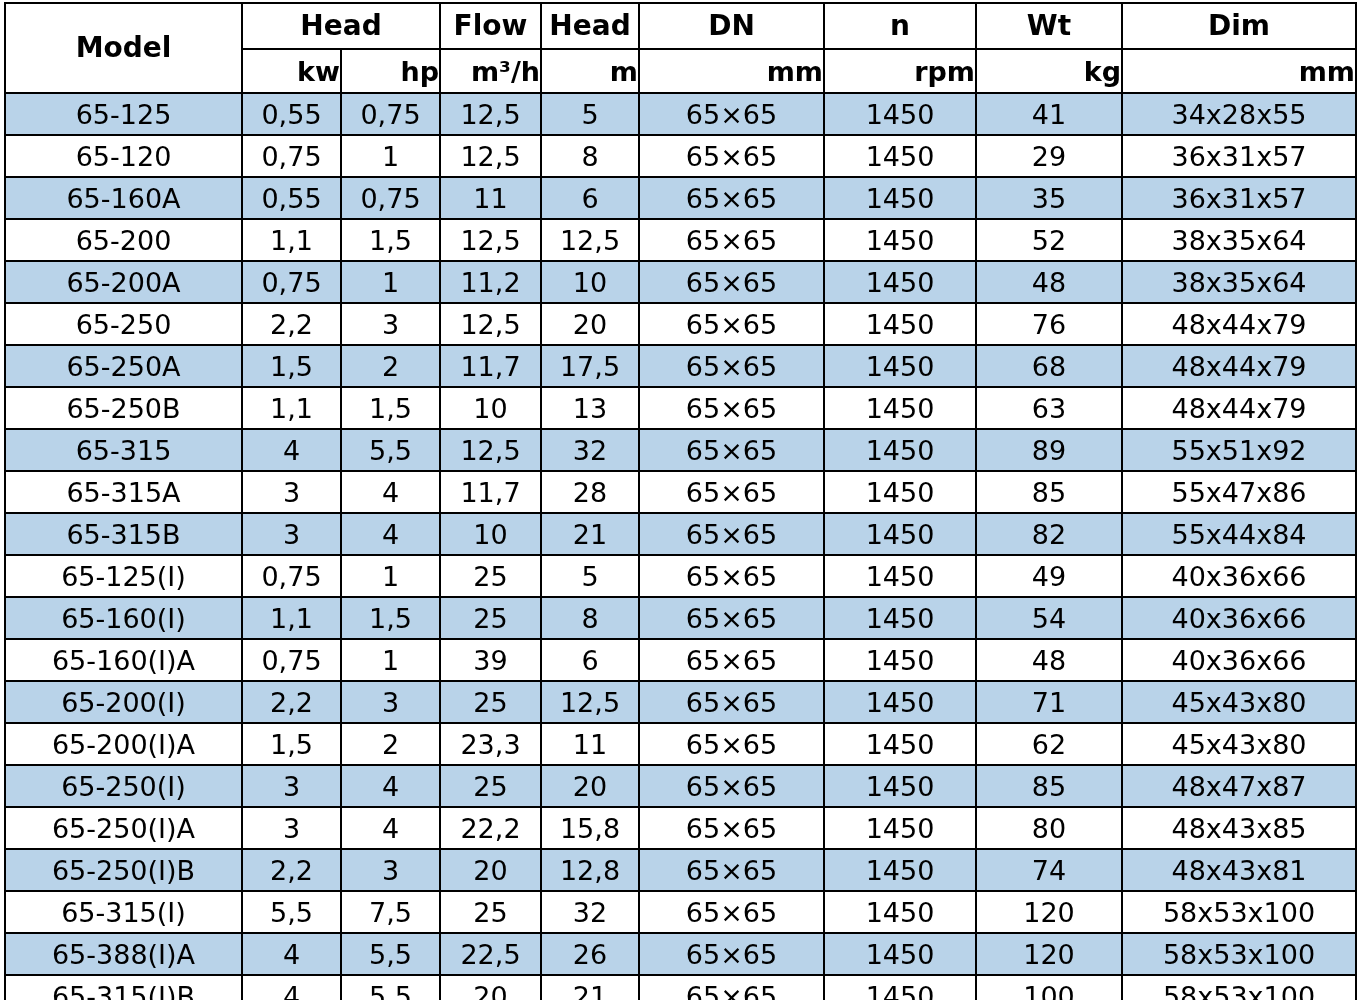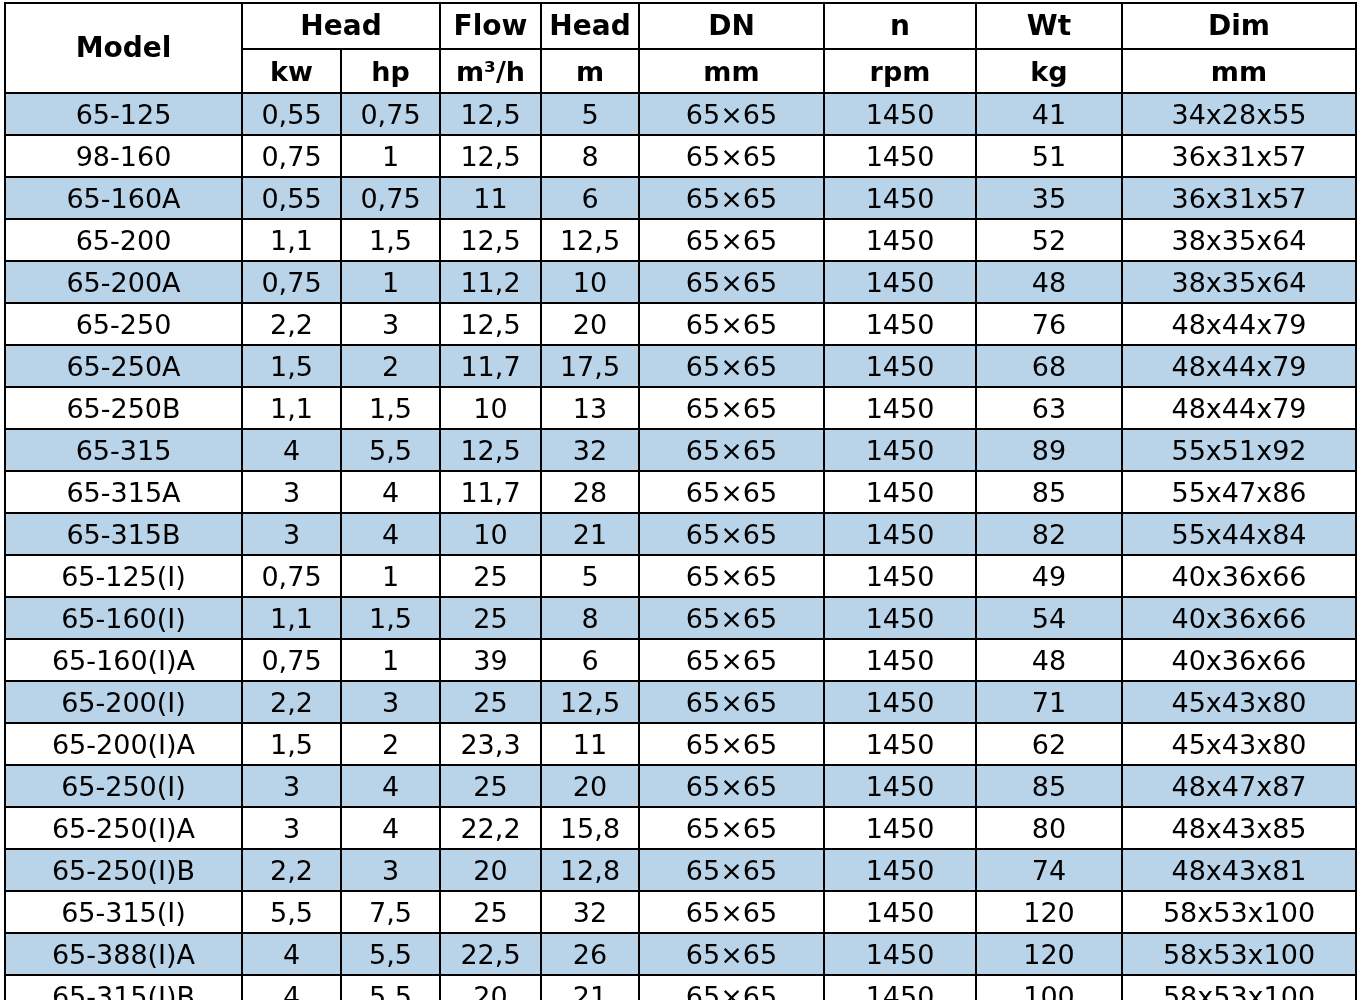--- a/index.html
+++ b/index.html
@@ -36,21 +36,21 @@
     height: 40px;
     color: #000000;
     white-space: nowrap;
     overflow: hidden;
   }
   table.spec thead th {
     font-weight: bold;
     background: #ffffff;
   }
   thead tr.top th { height: 44px; font-size: 28px; }
-  thead tr.units th { height: 42px; font-size: 27px; }
+  thead tr.units th { height: 42px; font-size: 27px; text-align: right; }
   tbody td { font-weight: normal; }
   tbody tr.alt td { background: #b9d3e9; }
   tbody tr.plain td { background: #ffffff; }
   td.model, th.model-h {
     text-align: left;
     padding-left: 10px;
   }
   th.model-h { text-align: center; }
   
   col.c-model { width: 237px; }
@@ -107,28 +107,28 @@
           <td>0,55</td>
           <td>0,75</td>
           <td>12,5</td>
           <td>5</td>
           <td>65×65</td>
           <td>1450</td>
           <td>41</td>
           <td>34x28x55</td>
         </tr>
         <tr class="plain">
-          <td class="model">98-160</td>
+          <td class="model">65-120</td>
           <td>0,75</td>
           <td>1</td>
           <td>12,5</td>
           <td>8</td>
           <td>65×65</td>
           <td>1450</td>
-          <td>51</td>
+          <td>29</td>
           <td>36x31x57</td>
         </tr>
         <tr class="alt">
           <td class="model">65-160A</td>
           <td>0,55</td>
           <td>0,75</td>
           <td>11</td>
           <td>6</td>
           <td>65×65</td>
           <td>1450</td>

